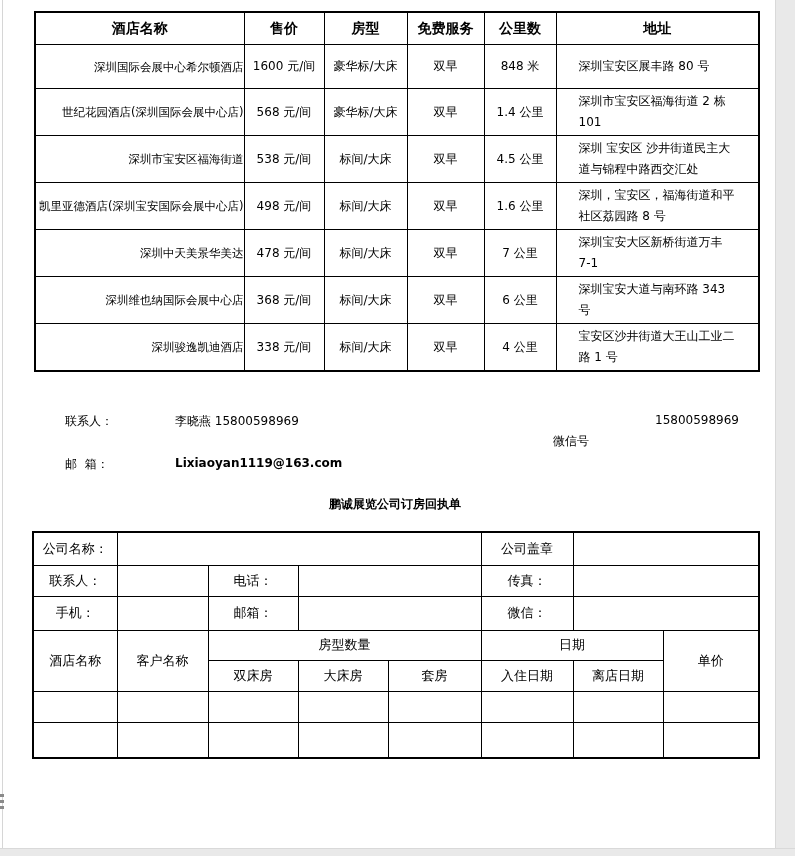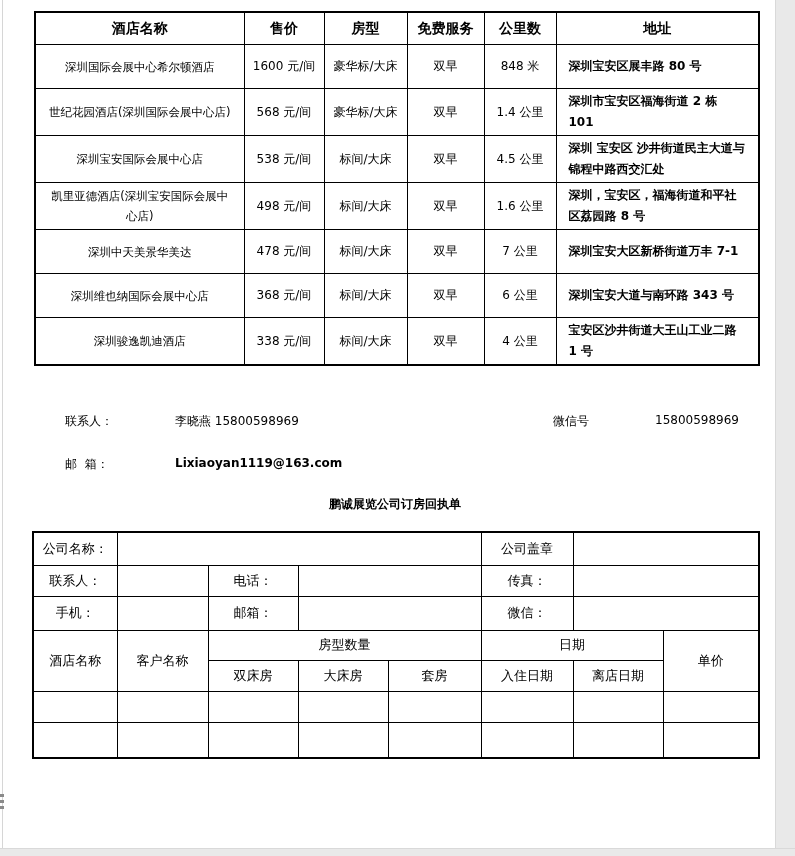--- a/index.html
+++ b/index.html
@@ -17,22 +17,22 @@
   .edge-dots span { display:block; width:4px; height:3px; margin-bottom:3px; background:#8a8a8a; }
 
   table { border-collapse:collapse; table-layout:fixed; position:absolute; background:#fff; }
   td, th { border:1px solid #000; vertical-align:middle; text-align:center; padding:1px; overflow:hidden; }
 
   
   .t1 { left:34px; top:11px; width:724px; border:2px solid #000; }
   .t1 th { font-size:14px; font-weight:bold; height:29px; }
   .t1 td { font-size:12px; }
   .t1 tr.data { height:44px; }
-  .t1 td.name { font-size:11.5px; line-height:20px; padding:1px 12px; }
-  .t1 td.addr { text-align:left; padding:2px 12px; line-height:21px;font-weight:bold; }
+  .t1 td.name { font-size:11.5px; line-height:20px; padding:1px 0;text-align:right; }
+  .t1 td.addr { text-align:left; padding:2px 22px; line-height:21px; }
 
   
   .line { position:absolute; font-size:12px; white-space:pre; }
 
   
   .form-title { position:absolute; left:32px; top:496px; width:726px; text-align:center; font-size:12px; font-weight:bold; }
 
   
   .t2 { left:32px; top:531px; width:726px; border:2px solid #000; }
   .t2 td { font-size:13px; }
@@ -75,21 +75,21 @@
   </tr>
   <tr class="data">
     <td class="name">世纪花园酒店(深圳国际会展中心店)</td>
     <td>568 元/间</td>
     <td>豪华标/大床</td>
     <td>双早</td>
     <td>1.4 公里</td>
     <td class="addr">深圳市宝安区福海街道 2 栋 101</td>
   </tr>
   <tr class="data">
-    <td class="name">深圳宝安国际会展中心店</td>
+    <td class="name">深圳市宝安区福海街道</td>
     <td>538 元/间</td>
     <td>标间/大床</td>
     <td>双早</td>
     <td>4.5 公里</td>
     <td class="addr">深圳 宝安区 沙井街道民主大道与锦程中路西交汇处</td>
   </tr>
   <tr class="data">
     <td class="name">凯里亚德酒店(深圳宝安国际会展中心店)</td>
     <td>498 元/间</td>
     <td>标间/大床</td>
@@ -119,21 +119,21 @@
     <td>标间/大床</td>
     <td>双早</td>
     <td>4 公里</td>
     <td class="addr">宝安区沙井街道大王山工业二路 1 号</td>
   </tr>
 </tbody>
   </table>
 
 <div class="line" style="left:65px; top:413px;">联系人：</div>
 <div class="line" style="left:175px; top:413px;">李晓燕 15800598969</div>
-<div class="line" style="left:553px; top:413px;">微信号</div>
+<div class="line" style="left:553px; top:433px;">微信号</div>
 <div class="line" style="left:655px; top:413px;">15800598969</div>
 <div class="line" style="left:65px; top:456px;">邮  箱：</div>
 <div class="line" style="left:175px; top:456px;font-weight:bold;">Lixiaoyan1119@163.com</div>
 
 <div class="form-title">鹏诚展览公司订房回执单</div>
 
 <table class="t2">
   <colgroup>
     <col style="width:84px">
       <col style="width:91px">

